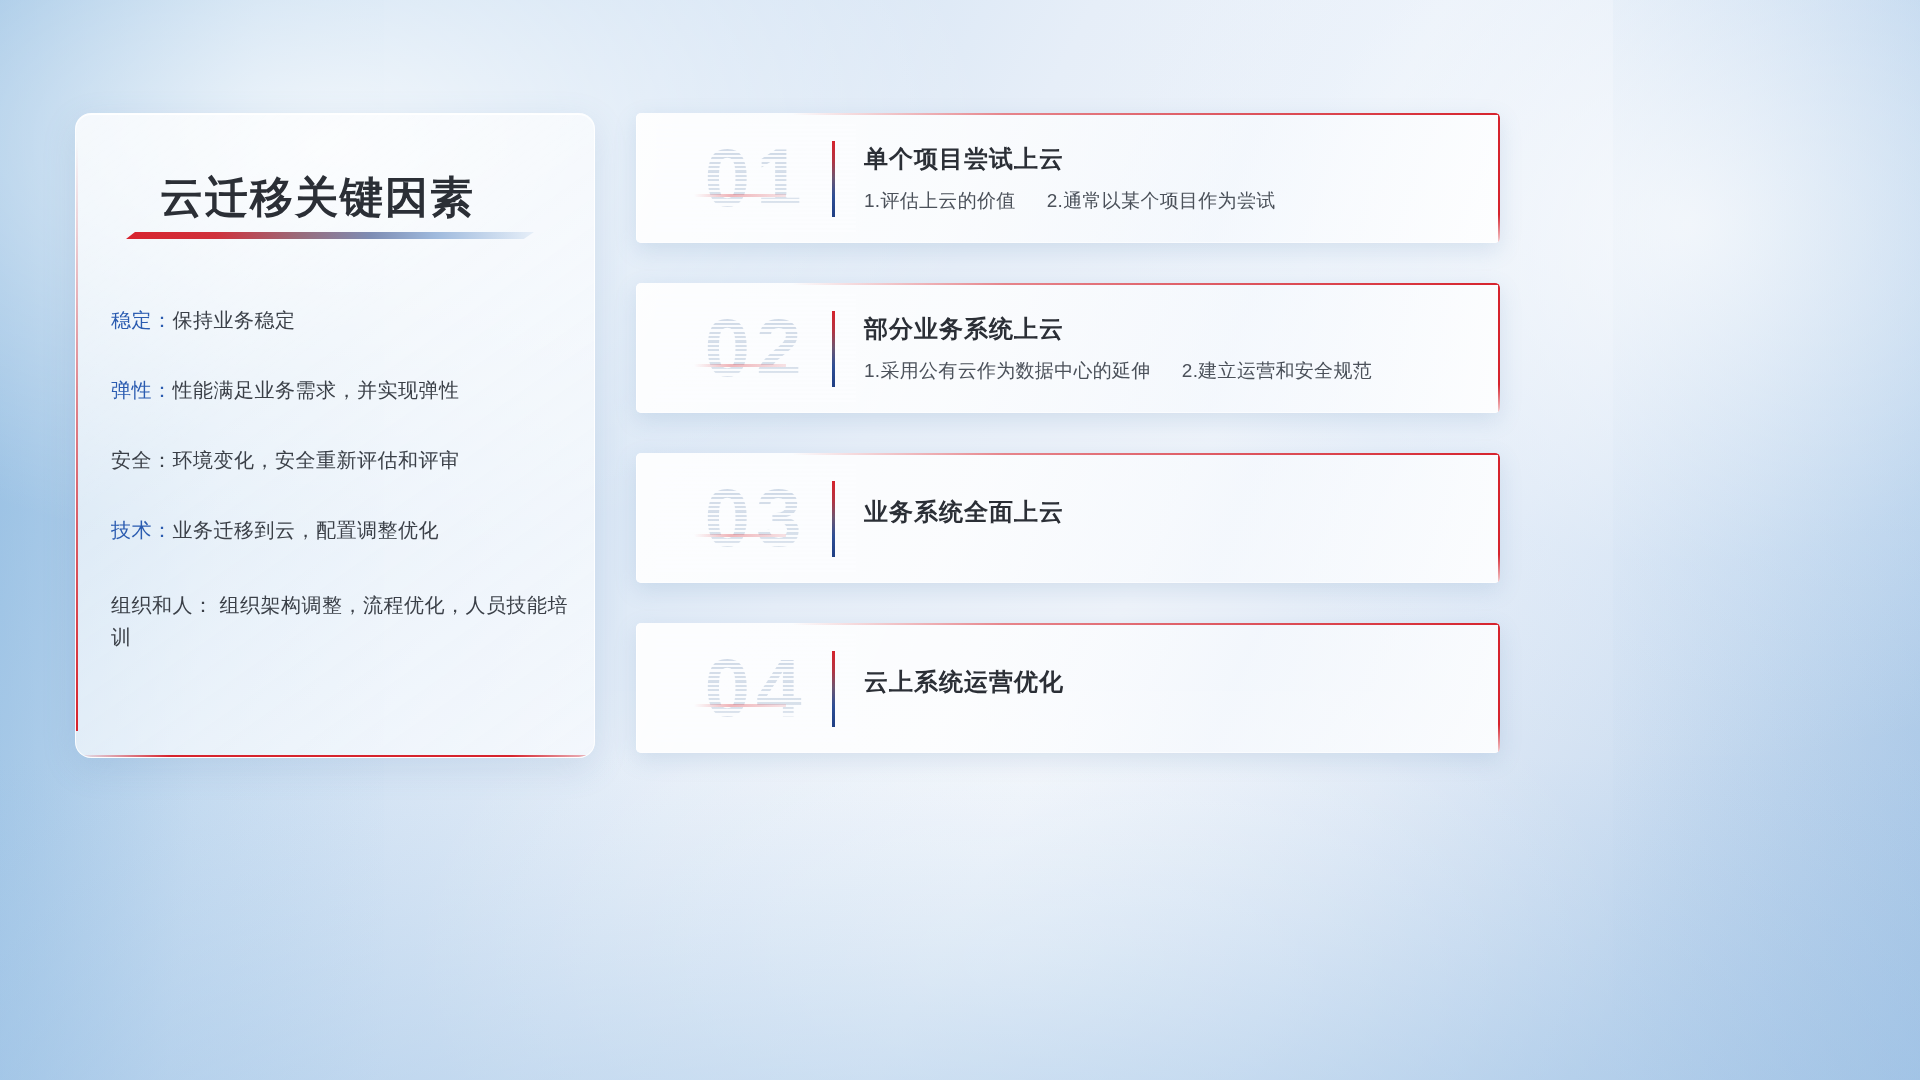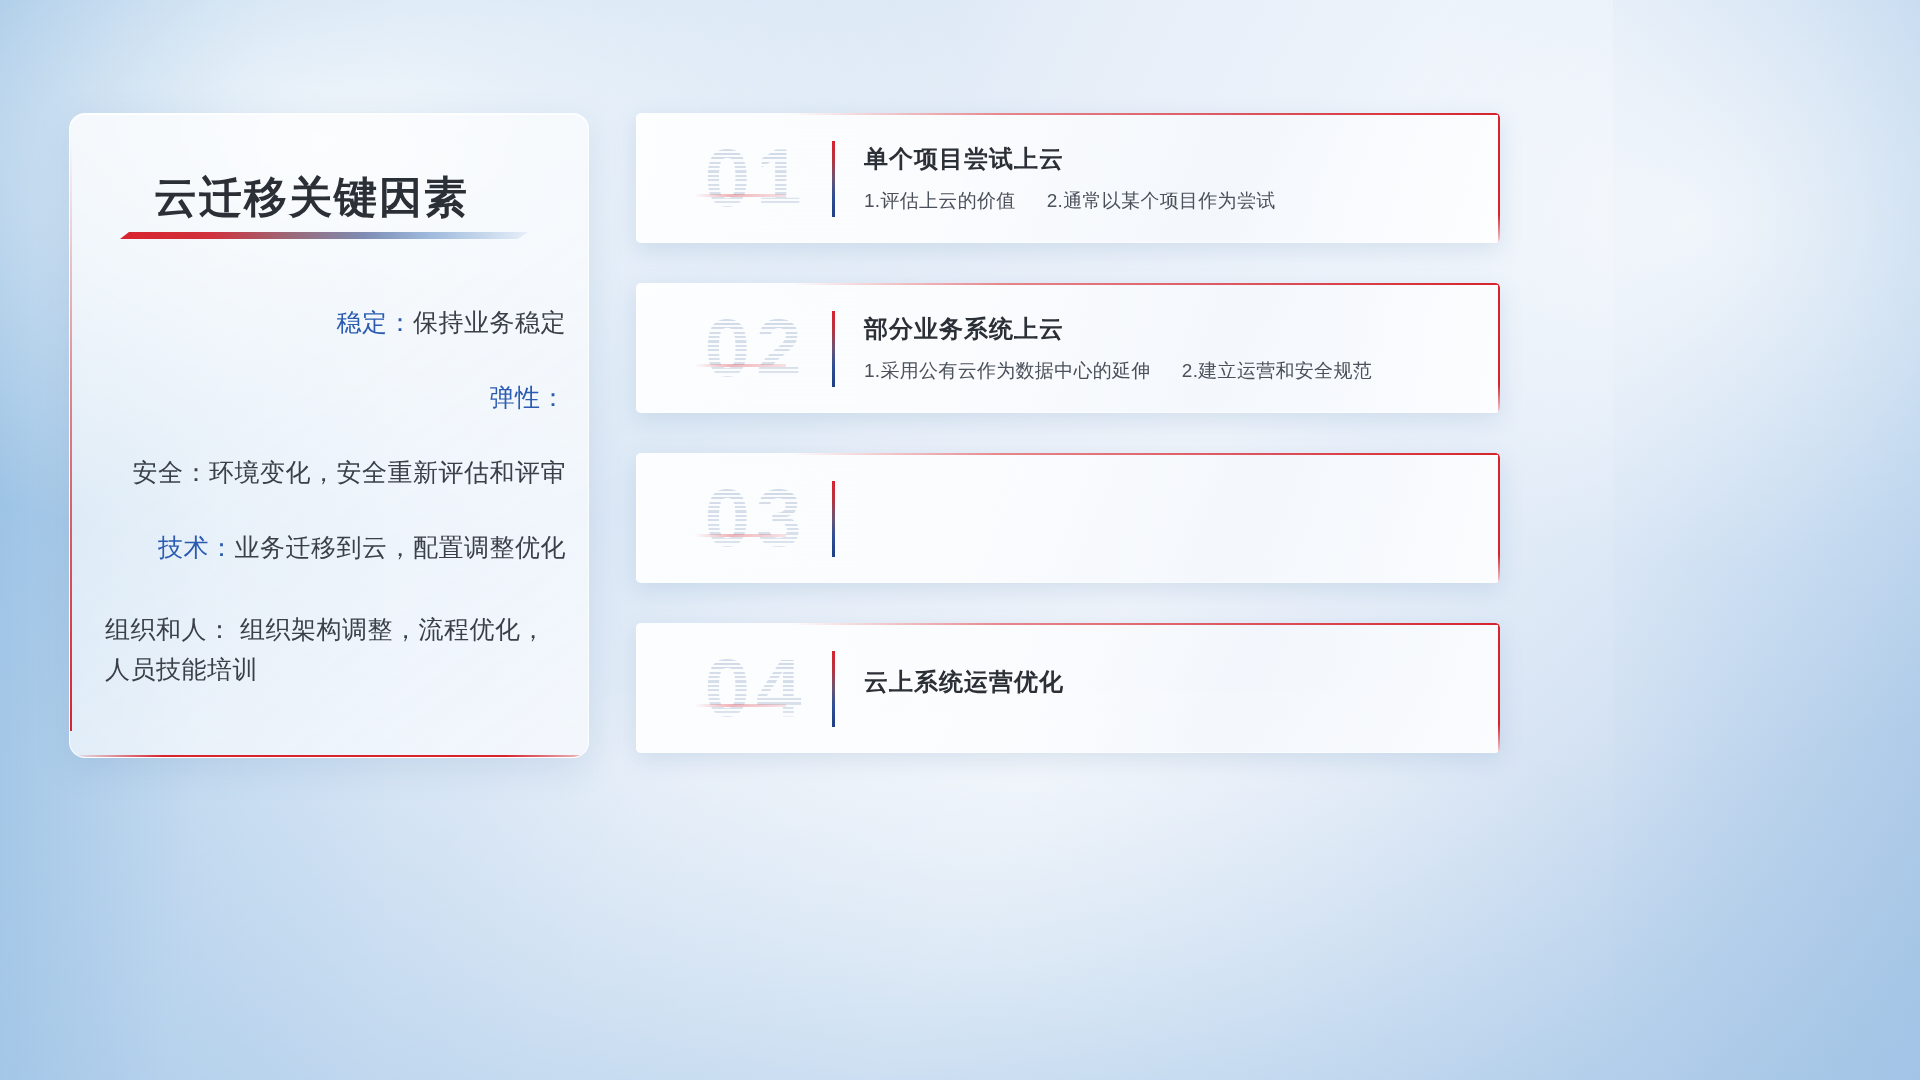--- a/index.html
+++ b/index.html
@@ -49,21 +49,21 @@
   .bg-tint-r {
     position:absolute; right:0; top:0; width:16%; height:100%;
     background:linear-gradient(-95deg, rgba(140,183,224,.42) 0%, rgba(255,255,255,0) 100%);
   }
 
   
   .stage { position:absolute; inset:0; z-index:2; }
 
   
   .left-panel {
-    position:absolute; left:69px; top:113px; width:520px; height:645px;
+    position:absolute; left:75px; top:113px; width:520px; height:645px;
     border-radius:16px;
     background:linear-gradient(145deg, rgba(255,255,255,.80) 0%, rgba(255,255,255,.62) 40%, rgba(250,252,255,.70) 100%);
     border:1px solid rgba(255,255,255,.85);
     box-shadow:0 10px 34px rgba(86,130,178,.16), inset 0 1px 0 rgba(255,255,255,.9);
     overflow:hidden;
   }
   .left-panel::after {
     content:""; position:absolute; left:0; right:0; bottom:0; height:2px;
     background:linear-gradient(90deg, rgba(214,35,45,0) 0%, #d6232d 18%, #d6232d 84%, rgba(214,35,45,.25) 100%);
   }
@@ -79,22 +79,22 @@
   }
   .title-rule {
     position:absolute; left:50px; top:118px; width:408px; height:7px;
     background:linear-gradient(90deg, #d8232e 0%, #d0313c 22%, #9a6a79 42%, #7e8db4 60%, #9fbadd 76%, rgba(200,219,240,.35) 100%);
     clip-path:polygon(2.2% 0, 100% 0, 97.5% 100%, 0 100%);
   }
 
   .factor-list { position:absolute; left:35px; top:196px; right:22px; }
   .factor-row {
     display:flex; align-items:baseline;
-    font-size:25px; line-height:1; color:#3b4048;
-    margin-bottom:50px; white-space:nowrap; letter-spacing:.5px;justify-content:flex-end;
+    font-size:20px; line-height:1; color:#3b4048;
+    margin-bottom:50px; white-space:nowrap; letter-spacing:.5px;
   }
   .factor-row:last-child { margin-bottom:0; }
   .factor-row.wrap { display:block; white-space:normal; line-height:1.58; }
   .f-label { font-weight:400; }
   .f-label.accent { color:#2a5bb0; }
   .f-label.plain  { color:#3b4048; }
   .f-text { color:#3b4048; }
 
   
   .cards { position:absolute; left:636px; top:113px; width:864px; }
@@ -191,20 +191,21 @@
 
     <div class="factor-list">
 
       <div class="factor-row">
         <span class="f-label accent">稳定：</span>
         <span class="f-text">保持业务稳定</span>
       </div>
 
       <div class="factor-row">
         <span class="f-label accent">弹性：</span>
+        <span class="f-text">性能满足业务需求，并实现弹性</span>
       </div>
 
       <div class="factor-row">
         <span class="f-label plain">安全：</span>
         <span class="f-text">环境变化，安全重新评估和评审</span>
       </div>
 
       <div class="factor-row">
         <span class="f-label accent">技术：</span>
         <span class="f-text">业务迁移到云，配置调整优化</span>
@@ -258,20 +259,21 @@
 
     <article class="card">
       <div class="card-inner-edge"></div>
       <div class="card-num">
           <span>03</span>
         </div>
       <div class="num-mask"></div>
       <div class="num-red"></div>
       <div class="divider"></div>
       <div class="card-body">
+        <div class="card-title">业务系统全面上云</div>
       </div>
     </article>
 
     <article class="card">
       <div class="card-inner-edge"></div>
       <div class="card-num">
           <span>04</span>
         </div>
       <div class="num-mask"></div>
       <div class="num-red"></div>

